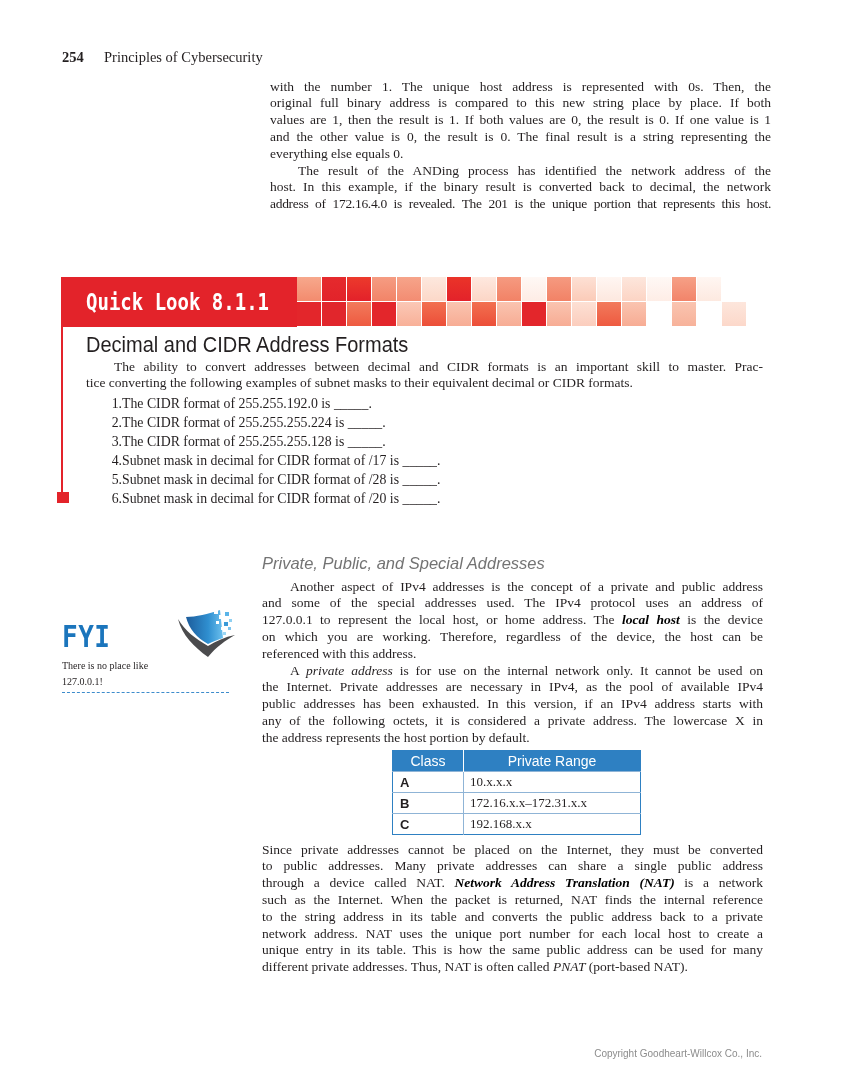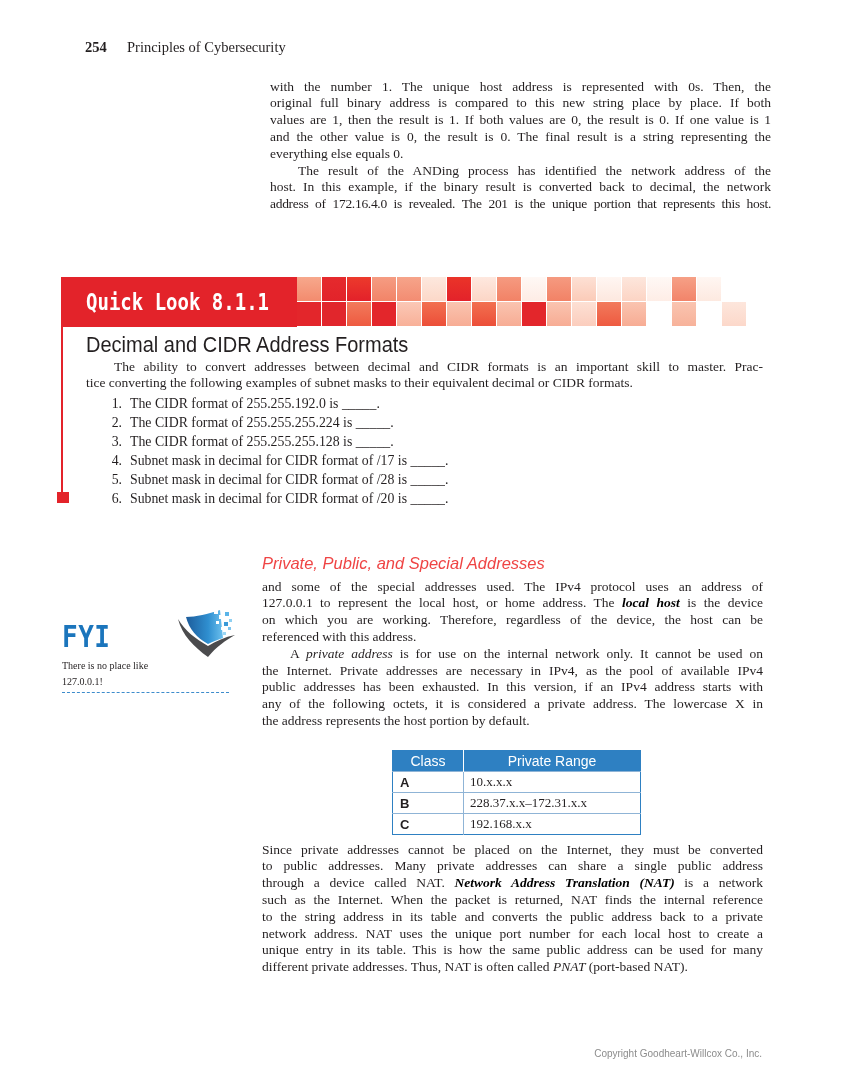--- a/index.html
+++ b/index.html
@@ -37,36 +37,36 @@
   .ql-rule { left:61px; top:327px; width:2px; height:165px; background:#e3232a; }
   .ql-square { left:57px; top:492px; width:12px; height:11px; background:#e3232a; }
   .ql-title {
     left:86px; top:333px; line-height:22px; font-family:"Liberation Sans", sans-serif;
     font-size:20px; color:#231f20; white-space:nowrap; transform:scaleY(1.1); transform-origin:left center;
   }
   .ql-para { left:86px; top:358.6px; width:677px; }
   .ql-list { left:100px; top:393.5px; width:600px; }
   .li { height:19.1px; line-height:19.1px; font-size:13.8px; white-space:nowrap; }
   .li .num { display:inline-block; width:22px; text-align:right; }
-  .li .txt { display:inline-block; margin-left:8px; }
+  .li .txt { display:inline-block; }
 
   
   .fyi-label {
     left:62px; top:622px; line-height:28px; font-family:"DejaVu Sans Mono", monospace;
     font-weight:bold; font-size:26px; color:#1b75bc; transform:scaleY(1.18); transform-origin:left center;
     letter-spacing:0.5px;
   }
   .fyi-text { left:62px; top:657.6px; width:170px; font-size:10px; line-height:16.8px; }
   .fyi-dash { left:62px; top:692px; width:167px; height:0; border-top:1.5px dashed #3d8ccc; }
   .fyi-icon { left:176px; top:609px; width:60px; height:50px; }
 
   
   .sec-head {
     left:262px; top:552px; line-height:22px; font-family:"Liberation Sans", sans-serif;
-    font-style:italic; font-size:16.5px; color:#ef4444; white-space:nowrap;
+    font-style:italic; font-size:16.5px; color:#737373; white-space:nowrap;
   }
   .sec-body { left:262px; top:578.6px; }
   .range-table {
     left:392px; top:750px; width:249px; border-collapse:collapse;
     border:1.5px solid #2e80c2; font-size:13px;
   }
   .range-table th {
     background:#2e80c2; color:#ffffff; font-family:"Liberation Sans", sans-serif;
     font-weight:normal; font-size:14px; height:20px; padding:0; text-align:center;
   }
@@ -82,21 +82,21 @@
   .sec-body2 { left:262px; top:841.6px;font-family:Liberation Serif, serif; }
 
   .copyright {
     right:87px; top:1048px; line-height:12px; font-family:"Liberation Sans", sans-serif;
     font-size:10px; color:#8c8c8c; white-space:nowrap;
   }
 </style>
 </head>
 <body>
 
-<div class="abs run-head" style="left:62px; top:38px; width:300px; height:18px;margin-left:23px;">
+<div class="abs run-head" style="left:62px; top:48px; width:300px; height:18px;">
   <span class="pg">254</span>
   <span class="bt">Principles of Cybersecurity</span>
 </div>
 
 <div class="abs col" style="left:270px; top:78.6px;">
   <div class="ln">with the number 1. The unique host address is represented with 0s. Then, the</div>
   <div class="ln">original full binary address is compared to this new string place by place. If both</div>
   <div class="ln">values are 1, then the result is 1. If both values are 0, the result is 0. If one value is 1</div>
   <div class="ln">and the other value is 0, the result is 0. The final result is a string representing the</div>
   <div class="ln last">everything else equals 0.</div>
@@ -194,20 +194,21 @@
   <div class="abs fyi-text">
     <div>There is no place like</div>
     <div>127.0.0.1!</div>
   </div>
   <div class="abs fyi-dash"></div>
 </div>
 
 <div class="abs sec-head">Private, Public, and Special Addresses</div>
 
 <div class="abs col sec-body">
+  <div class="ln ind">Another aspect of IPv4 addresses is the concept of a private and public address</div>
   <div class="ln">and some of the special addresses used. The IPv4 protocol uses an address of</div>
   <div class="ln"><span>127.0.0.1 to represent the local host, or home address. The </span><span class="term">local host</span><span> is the device</span></div>
   <div class="ln">on which you are working. Therefore, regardless of the device, the host can be</div>
   <div class="ln last">referenced with this address.</div>
   <div class="ln ind"><span>A </span><em>private address</em><span> is for use on the internal network only. It cannot be used on</span></div>
   <div class="ln">the Internet. Private addresses are necessary in IPv4, as the pool of available IPv4</div>
   <div class="ln">public addresses has been exhausted. In this version, if an IPv4 address starts with</div>
   <div class="ln">any of the following octets, it is considered a private address. The lowercase X in</div>
   <div class="ln last">the address represents the host portion by default.</div>
 </div>
@@ -219,21 +220,21 @@
       <th>Private Range</th>
     </tr>
   </thead>
   <tbody>
     <tr>
       <td class="cls">A</td>
       <td>10.x.x.x</td>
     </tr>
     <tr>
       <td class="cls">B</td>
-      <td>228.37.x.x–172.31.x.x</td>
+      <td>172.16.x.x–172.31.x.x</td>
     </tr>
     <tr>
       <td class="cls">C</td>
       <td>192.168.x.x</td>
     </tr>
   </tbody>
 </table>
 
 <div class="abs col sec-body2">
   <div class="ln">Since private addresses cannot be placed on the Internet, they must be converted</div>

